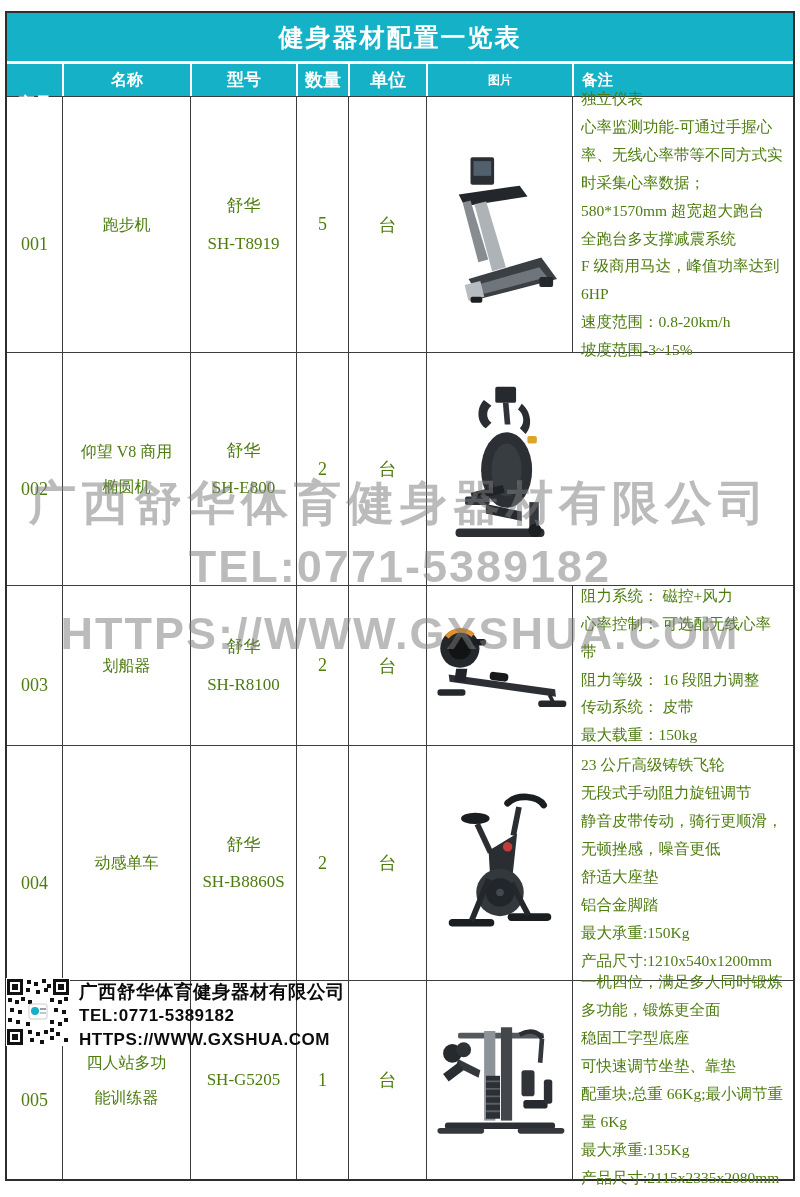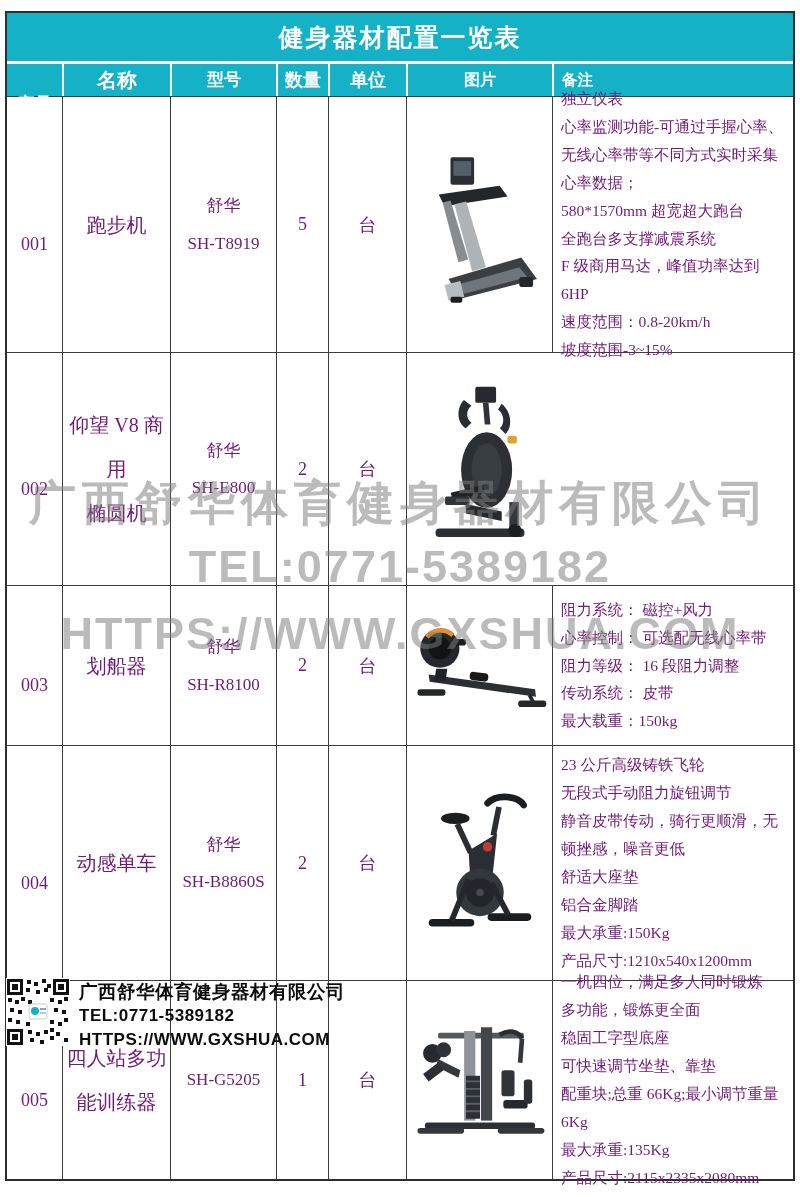--- a/index.html
+++ b/index.html
@@ -12,31 +12,31 @@
   body{background:#ffffff;font-family:"Liberation Sans",sans-serif;}
   .page{position:relative;width:800px;height:1197px;background:#ffffff;overflow:hidden;border-radius:26px;}
 
   .sheet{position:absolute;left:5px;top:11px;width:790px;border:2px solid var(--border-dark);}
 
   .title-row{height:51px;background:var(--teal);display:flex;align-items:center;justify-content:center;
     color:#fff;font-size:25px;font-weight:bold;letter-spacing:2px;border-bottom:3px solid #fff;}
 
   .head-row{display:flex;height:32px;background:var(--teal);}
   .head-cell{display:flex;align-items:center;justify-content:center;color:#fff;
-    font-size:16px;font-weight:bold;border-left:2px solid #fff;}
+    font-size:12px;font-weight:bold;border-left:2px solid #fff;}
   .head-cell:first-child{border-left:none;}
 
   .body-row{display:flex;border-top:1px solid var(--grid);background:#fff;}
   .cell{display:flex;align-items:center;justify-content:center;border-left:1px solid var(--grid);
-    font-family:"Liberation Serif","DejaVu Serif",serif;color:#701a75;text-align:center;
+    font-family:"Liberation Serif","DejaVu Serif",serif;color:#4d7c0f;text-align:center;
     white-space:pre-line;}
   .cell:first-child{border-left:none;}
 
   .c-no{width:55px;font-size:18px;margin-top:40px;}
-  .c-name{width:108px;font-size:20px;line-height:2.2;}
+  .c-name{width:128px;font-size:16px;line-height:2.2;}
   .c-model{width:106px;font-size:17px;line-height:2.2;font-family:Liberation Serif, serif;}
   .c-qty{width:52px;font-size:18px;}
   .c-unit{width:78px;font-size:18px;}
   .c-img{width:146px;}
   .c-rem{flex:1;flex-direction:column;align-items:flex-start;justify-content:center;
     text-align:left;font-size:15.5px;line-height:1.8;padding:3px 8px;}
 
   .r1{height:256px;} .r2{height:233px;} .r3{height:160px;} .r4{height:235px;} .r5{height:199px;}
 
   

